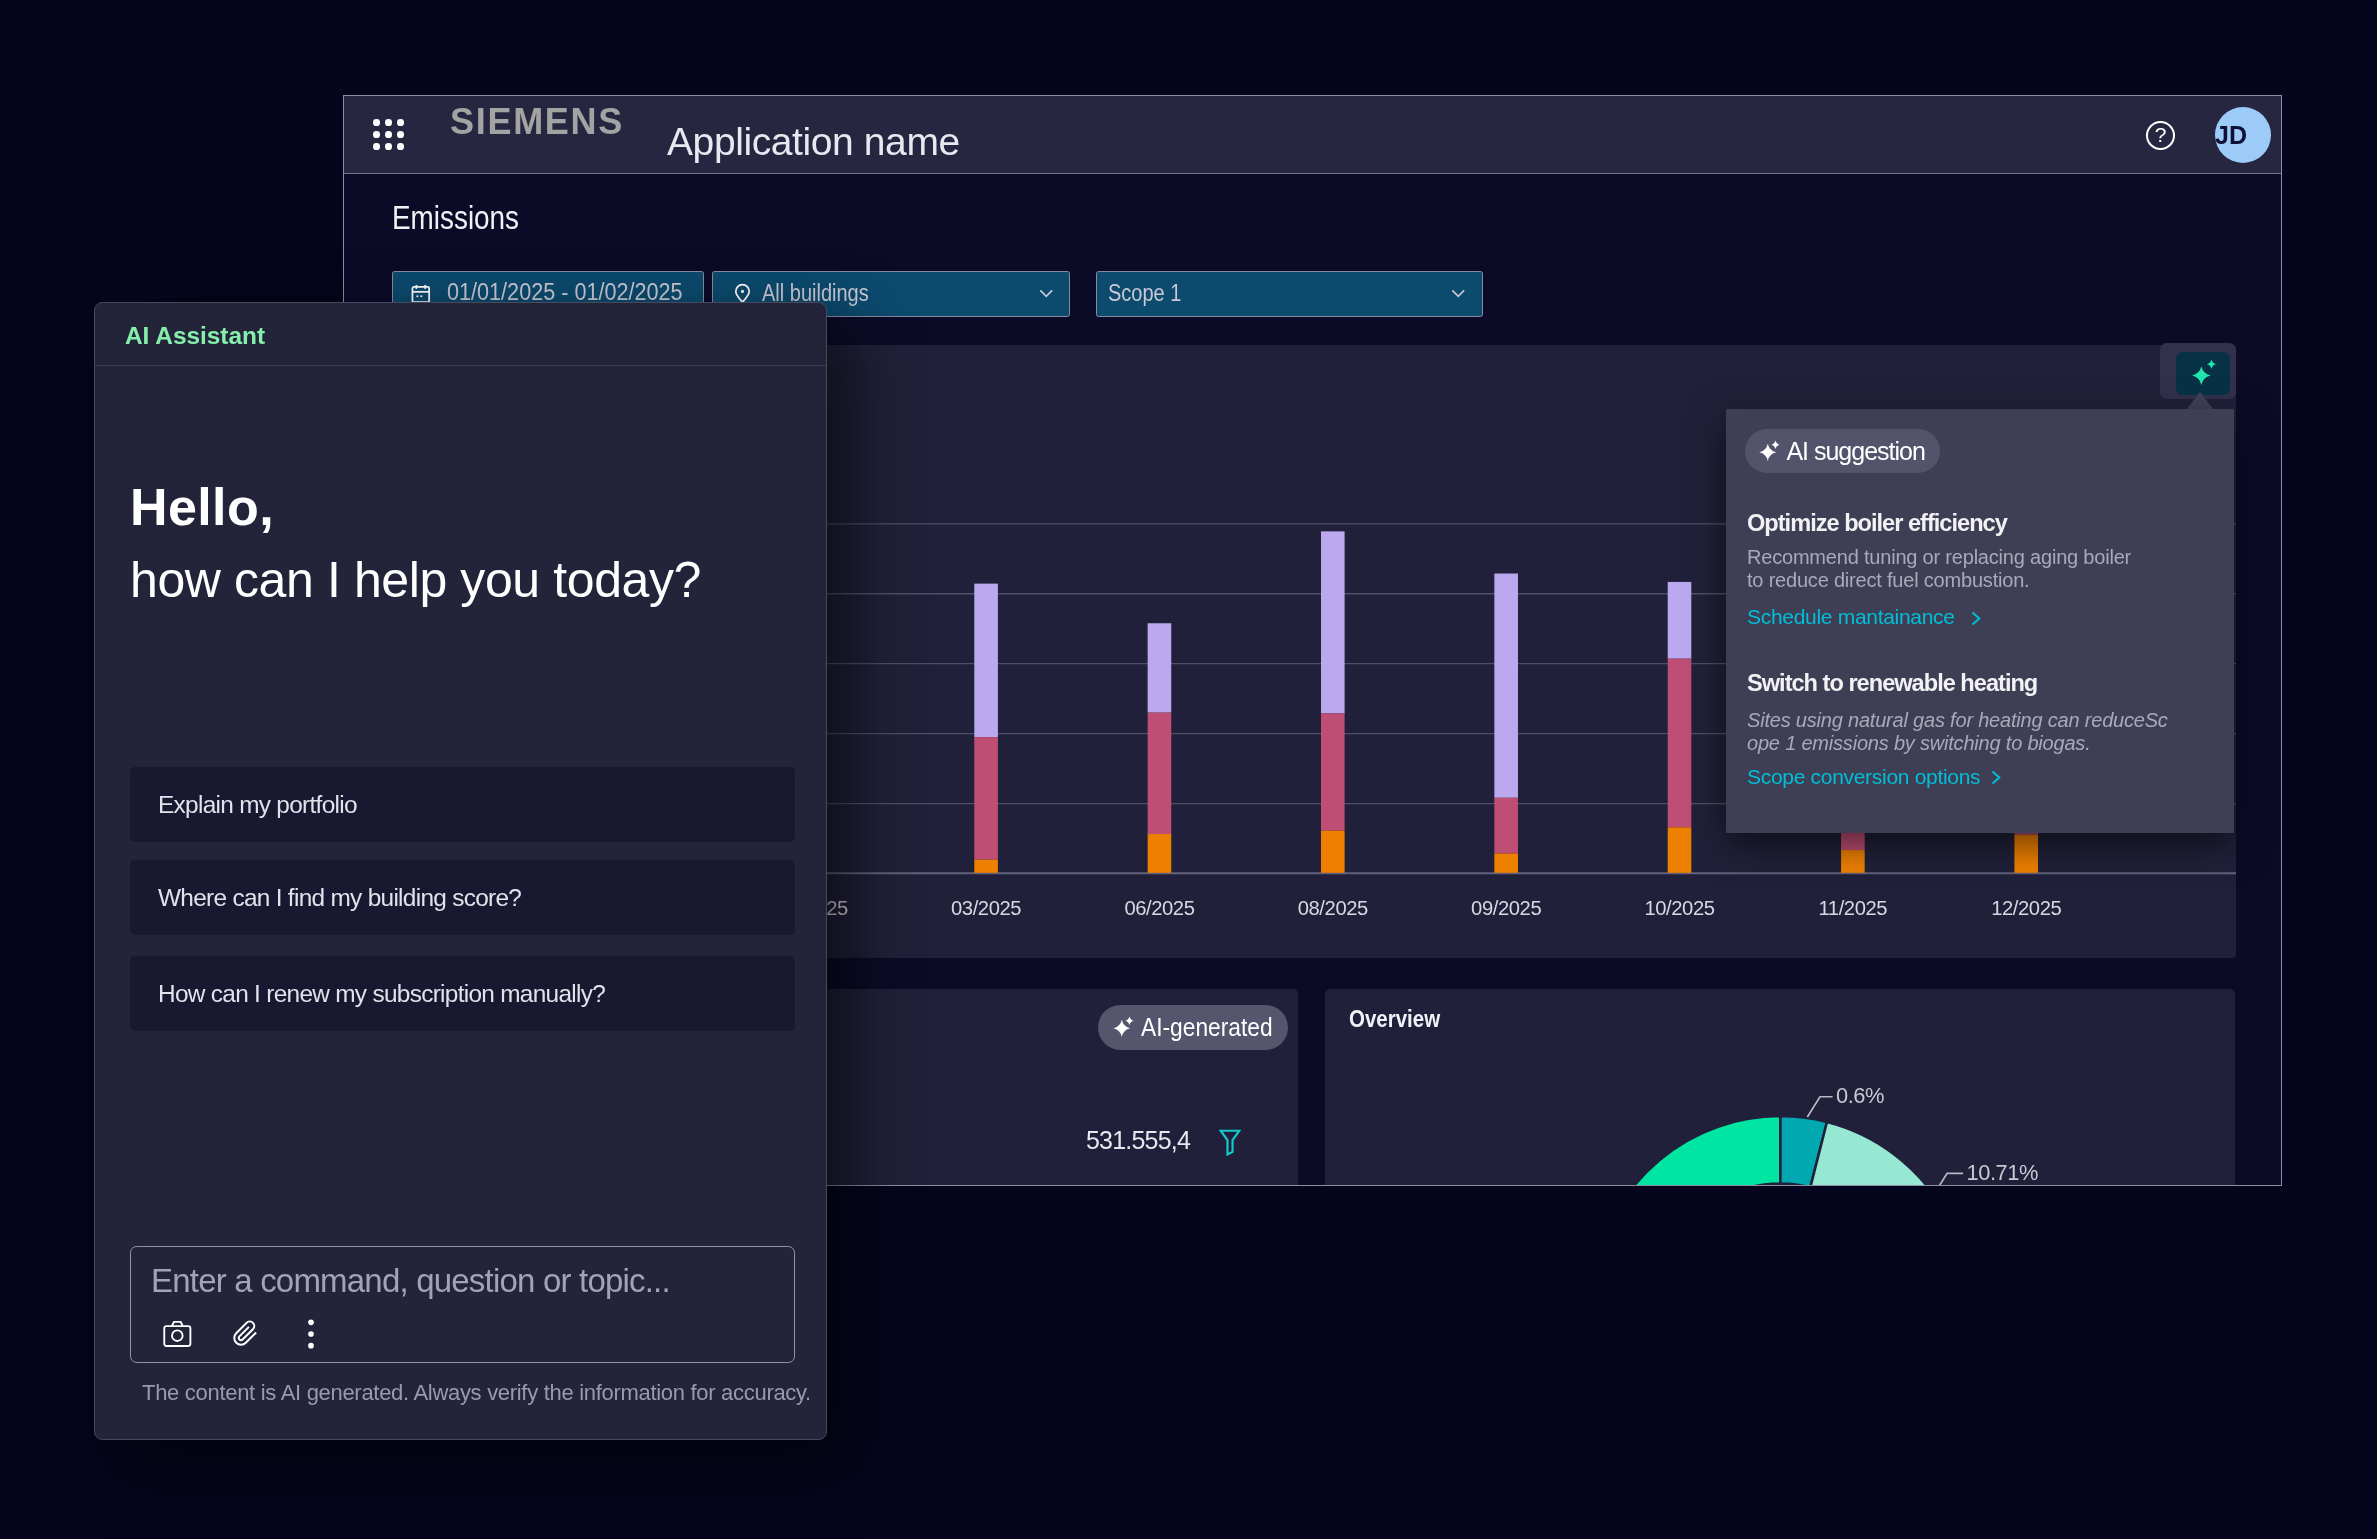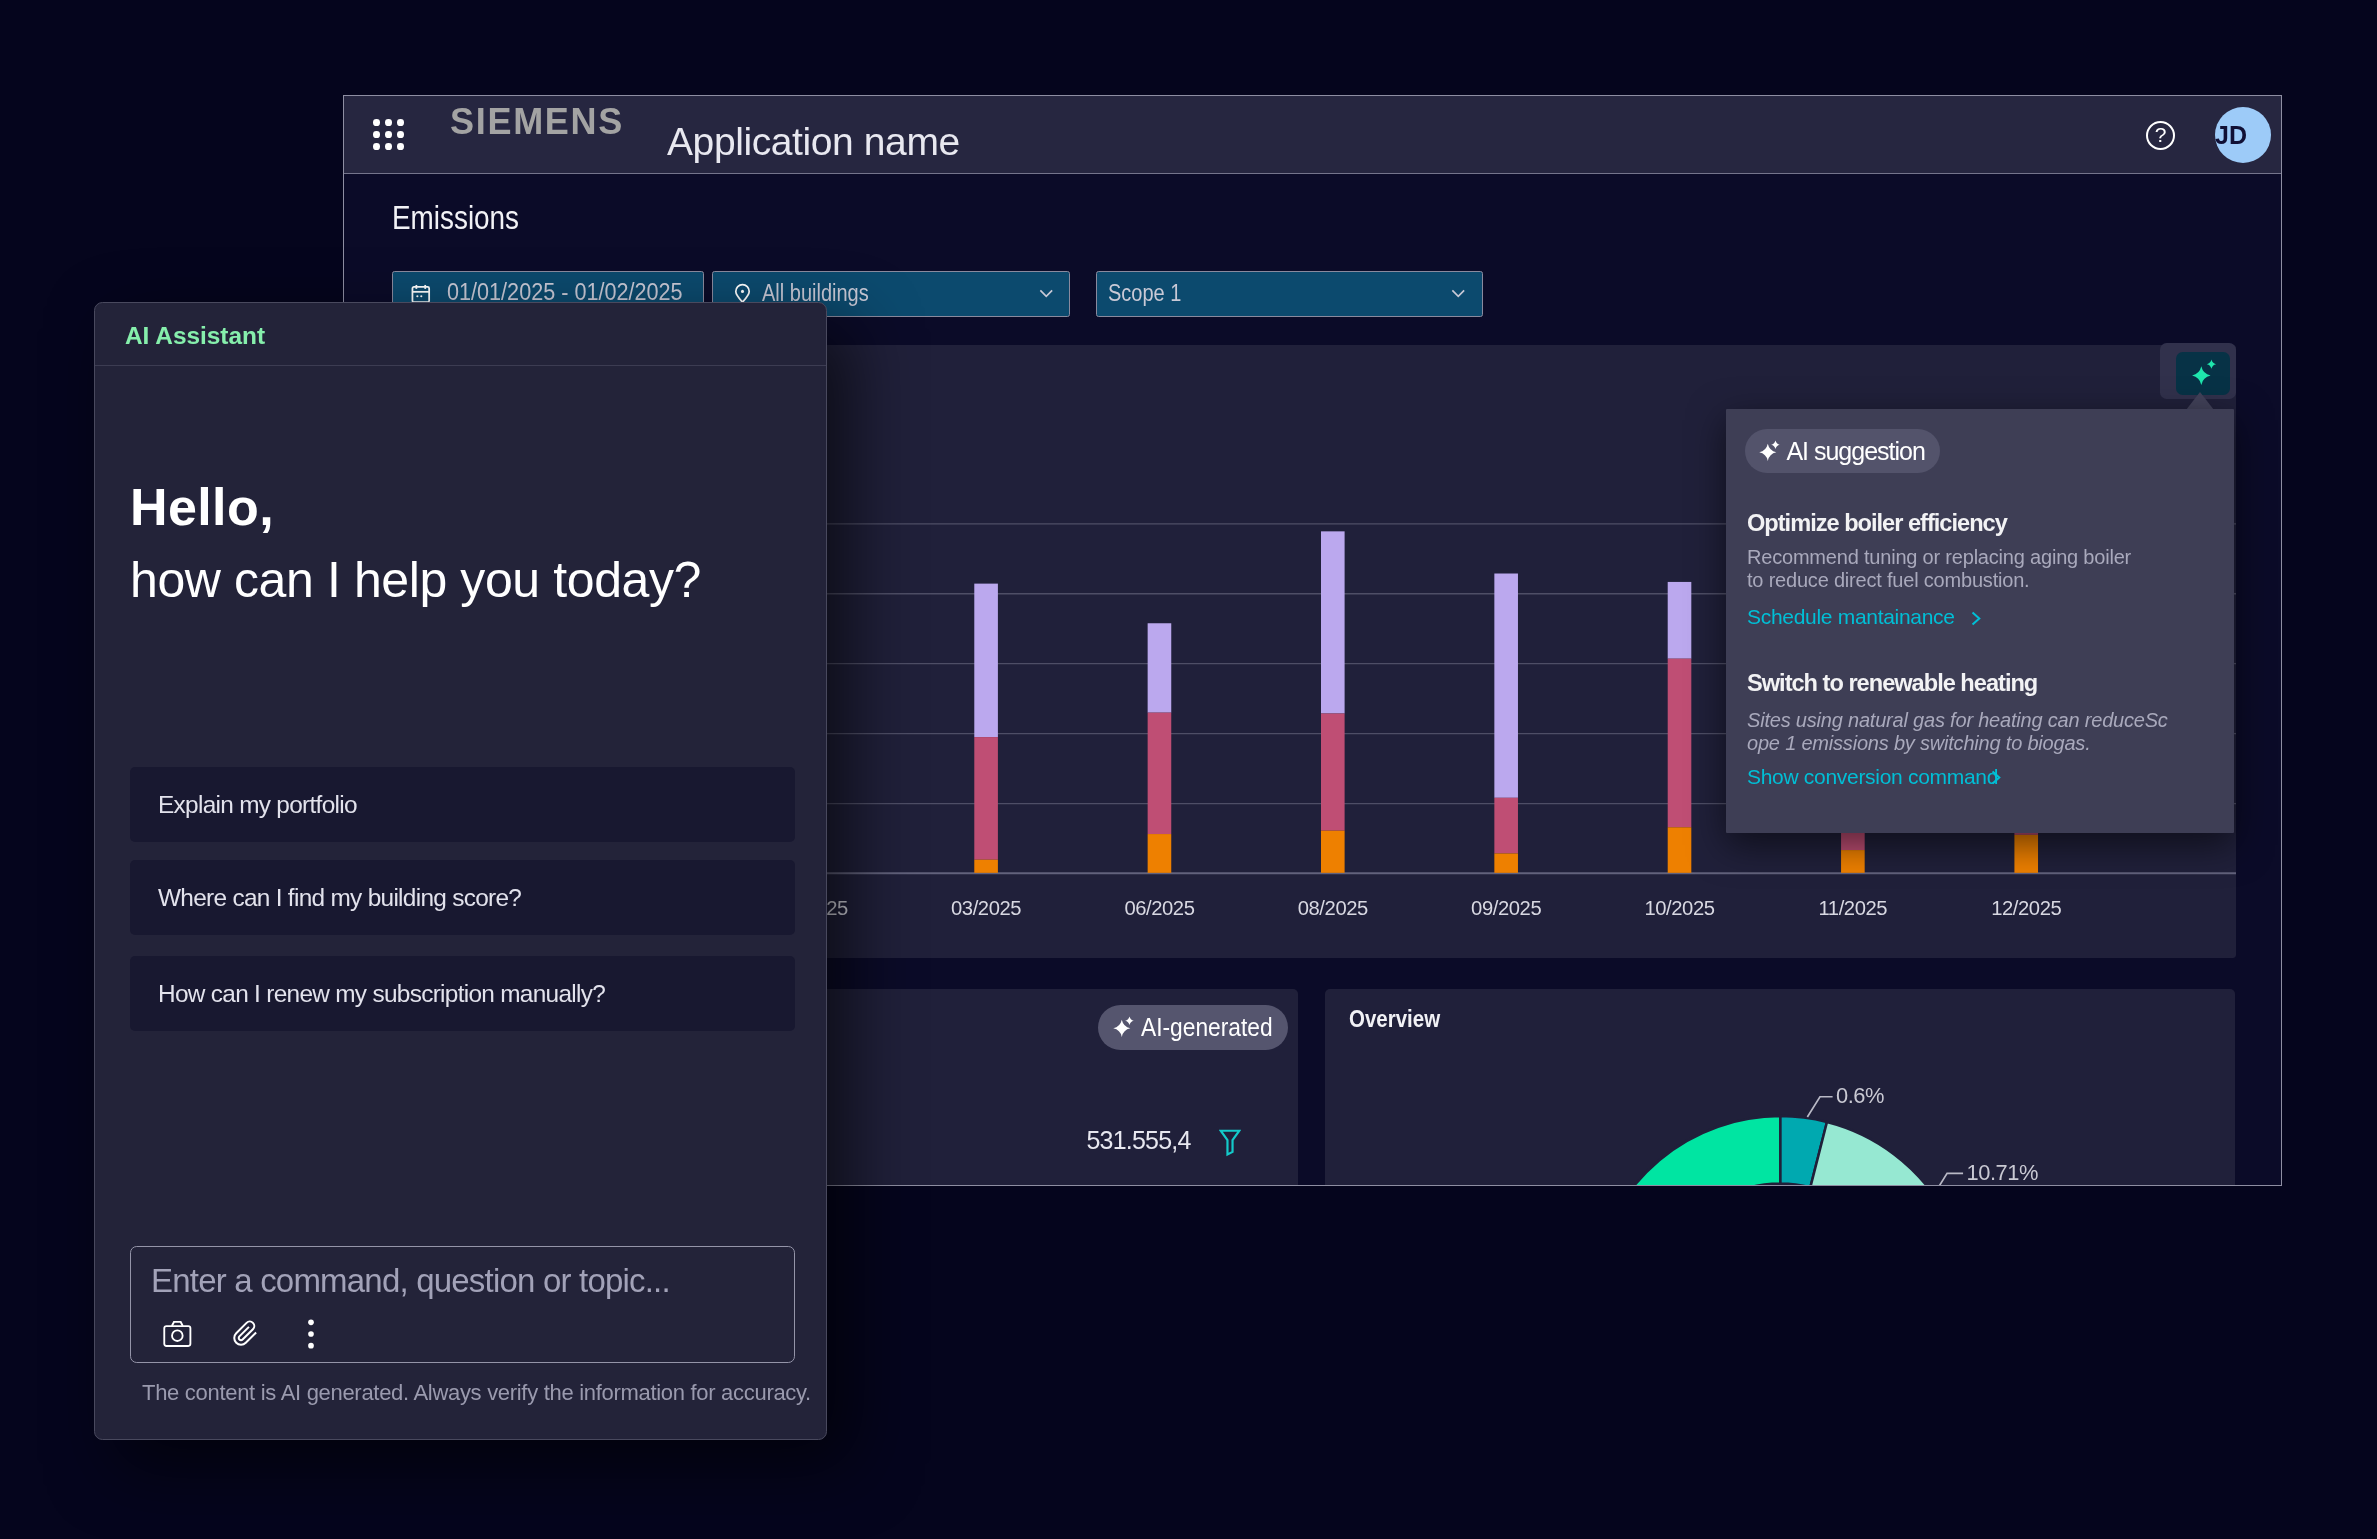--- a/index.html
+++ b/index.html
@@ -193,35 +193,35 @@
       <span class="abs" style="left:41px; top:7.6px; letter-spacing:-1px;">AI suggestion</span>
     </div>
     <div class="ptitle" style="top:101px;">Optimize boiler efficiency</div>
     <div class="pbody" style="top:137px;">Recommend tuning or replacing aging boiler<br>to reduce direct fuel combustion.</div>
     <div class="plink" style="top:196px;">Schedule mantainance</div>
     <svg class="abs" style="left:244px;top:201px" width="11.8" height="17" viewBox="0 0 14 20" fill="none" stroke="#00bfd6" stroke-width="2.4">
         <path d="M3 3 L11 10 L3 17"></path>
       </svg>
     <div class="ptitle" style="top:261px;">Switch to renewable heating</div>
     <div class="pbody" style="top:300px;font-style:italic;">Sites using natural gas for heating can reduceSc<br>ope 1 emissions by switching to biogas.</div>
-    <div class="plink" style="top:356px;">Show conversion command</div>
+    <div class="plink" style="top:356px;">Scope conversion options</div>
     <svg class="abs" style="left:264px;top:360px" width="11.8" height="17" viewBox="0 0 14 20" fill="none" stroke="#00bfd6" stroke-width="2.4">
         <path d="M3 3 L11 10 L3 17"></path>
       </svg>
   </div>
 
   <div class="card" id="card1" style="left:49px; width:906px;">
     <div class="cpill" style="left:706px; top:16px; width:190px;">
       <svg class="abs" style="left:11px;top:8.4px" width="29" height="29" viewBox="0 0 34 34" fill="#fff">
         <path d="M15 8 Q16.8 16.2 25 18 Q16.8 19.8 15 28 Q13.2 19.8 5 18 Q13.2 16.2 15 8 Z"></path>
         <path d="M24 4 Q25 8 29 9 Q25 10 24 14 Q23 10 19 9 Q23 8 24 4 Z"></path>
       </svg>
       <span class="abs" style="left:43px; top:8.4px; transform:scaleX(.91); transform-origin:0 0;">AI-generated</span>
     </div>
-    <span class="abs" style="left:694px; top:137px; width:105px; text-align:center; font-size:25px; color:#e8e8f0; letter-spacing:-0.8px;">531.555,4</span>
+    <span class="abs" style="left:694px; top:137px; width:105px; text-align:left; font-size:25px; color:#e8e8f0; letter-spacing:-0.8px;">531.555,4</span>
     <svg class="abs" style="left:827px; top:140px" width="22" height="28" viewBox="0 0 26 33" fill="none" stroke="#14c9c9" stroke-width="2.6">
       <path d="M2 2 H24 L16 13 V27 L10 30 V13 Z"></path>
     </svg>
   </div>
   <div class="card" id="card2" style="left:982px; width:910px;">
     <span class="abs" style="left:24.4px; top:16px; font-size:24.4px; font-weight:bold; color:#f2f2f6; transform:scaleX(.84); transform-origin:0 0;">Overview</span>
     <svg class="abs" style="left:0;top:0" width="910" height="202" viewBox="0 0 1079 240" id="piesvg">
       <g stroke="#20203a" stroke-width="3">
         <path d="M 319.4 336 A 224 224 0 0 1 540 151 L 540 231 A 144 144 0 0 0 398.2 350 Z" fill="#00e5a2"></path>
         <path d="M 540 151 A 224 224 0 0 1 595.3 158 L 575.6 235.5 A 144 144 0 0 0 540 231 Z" fill="#00a9b0"></path>

